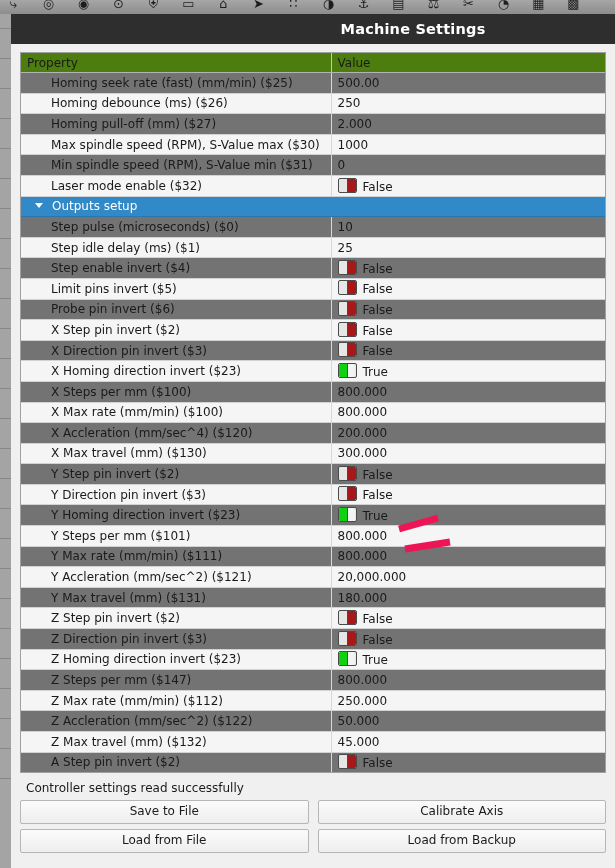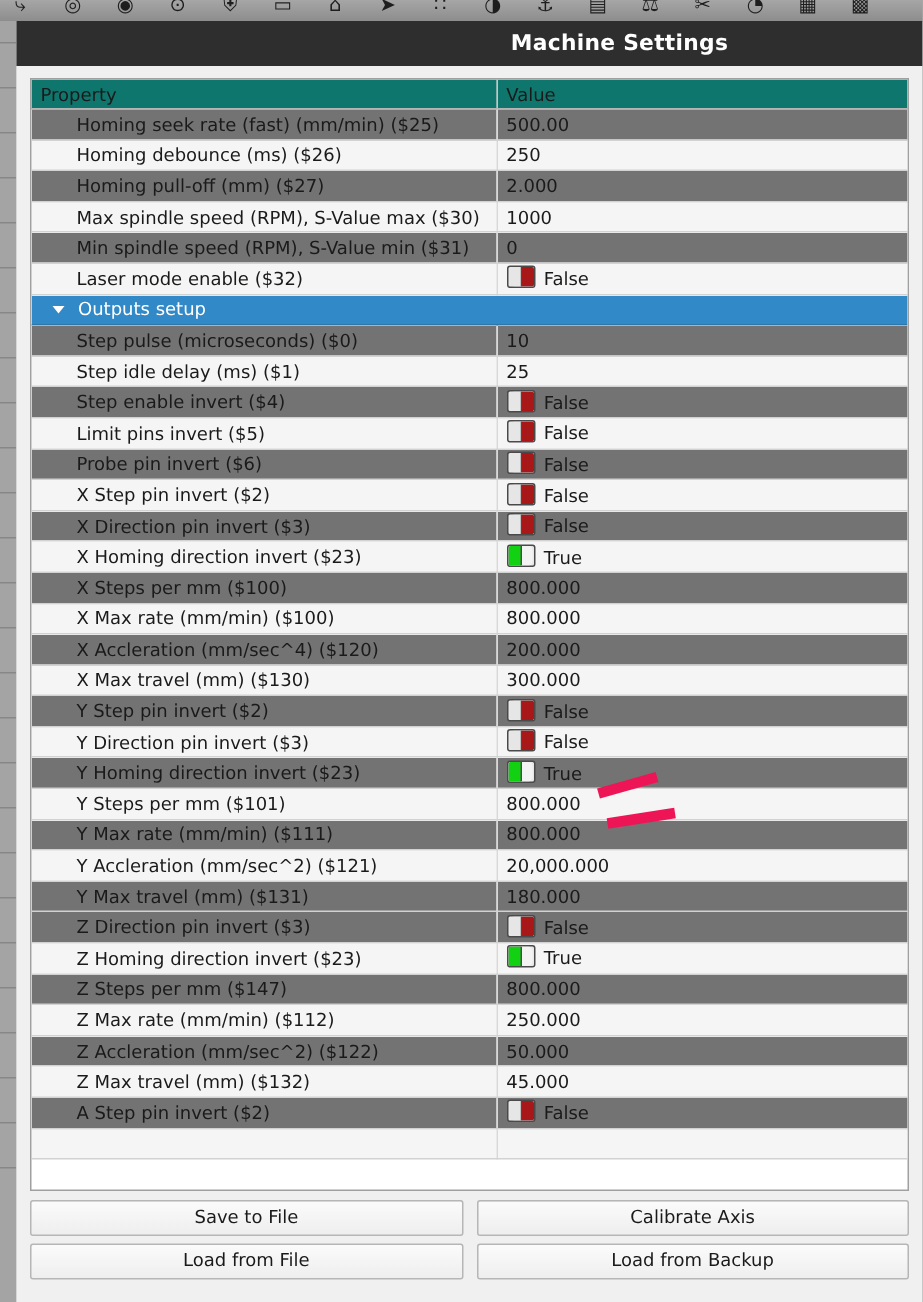--- a/index.html
+++ b/index.html
@@ -101,21 +101,21 @@
   }
   table.grid {
     width: 100%;
     border-collapse: collapse;
     table-layout: fixed;
   }
   table.grid col.c-prop { width: 310px; }
   table.grid col.c-val  { width: auto; }
 
   thead th {
-    background: #0f766e;
+    background: #4d7c0f;
     border-bottom: 1px solid #b4b4b4;
     border-right: 1px solid #c6c6c6;
     font-weight: normal;
     font-size: 12px;
     text-align: left;
     padding: 2px 0 2px 6px;
     height: 15px;
     color: #1a1a1a;
   }
   thead th:last-child { border-right: none; }
@@ -407,20 +407,24 @@
               <td><span>800.000</span></td>
             </tr>
             <tr class="even">
               <td><span class="prop-label">Y Accleration (mm/sec^2) ($121)</span></td>
               <td><span>20,000.000</span></td>
             </tr>
             <tr class="odd">
               <td><span class="prop-label">Y Max travel (mm) ($131)</span></td>
               <td><span>180.000</span></td>
             </tr>
+            <tr class="even">
+              <td><span class="prop-label">Z Step pin invert ($2)</span></td>
+              <td><span class="toggle off"><span class="half"></span></span><span class="bool-text">False</span></td>
+            </tr>
             <tr class="odd">
               <td><span class="prop-label">Z Direction pin invert ($3)</span></td>
               <td><span class="toggle off"><span class="half"></span></span><span class="bool-text">False</span></td>
             </tr>
             <tr class="even">
               <td><span class="prop-label">Z Homing direction invert ($23)</span></td>
               <td><span class="toggle on"><span class="half"></span></span><span class="bool-text">True</span></td>
             </tr>
             <tr class="odd">
               <td><span class="prop-label">Z Steps per mm ($147)</span></td>
@@ -444,20 +448,21 @@
             </tr>
             <tr class="even">
               <td></td>
               <td></td>
             </tr>
           </tbody>
       </table>
     </div>
 
     <div id="footer">
+      <div id="status-text">Controller settings read successfully</div>
 
       <div class="btn-row">
         <div class="btn">Save to File</div>
         <div class="btn">Calibrate Axis</div>
       </div>
       <div class="btn-row">
         <div class="btn">Load from File</div>
         <div class="btn">Load from Backup</div>
       </div>
     </div>

